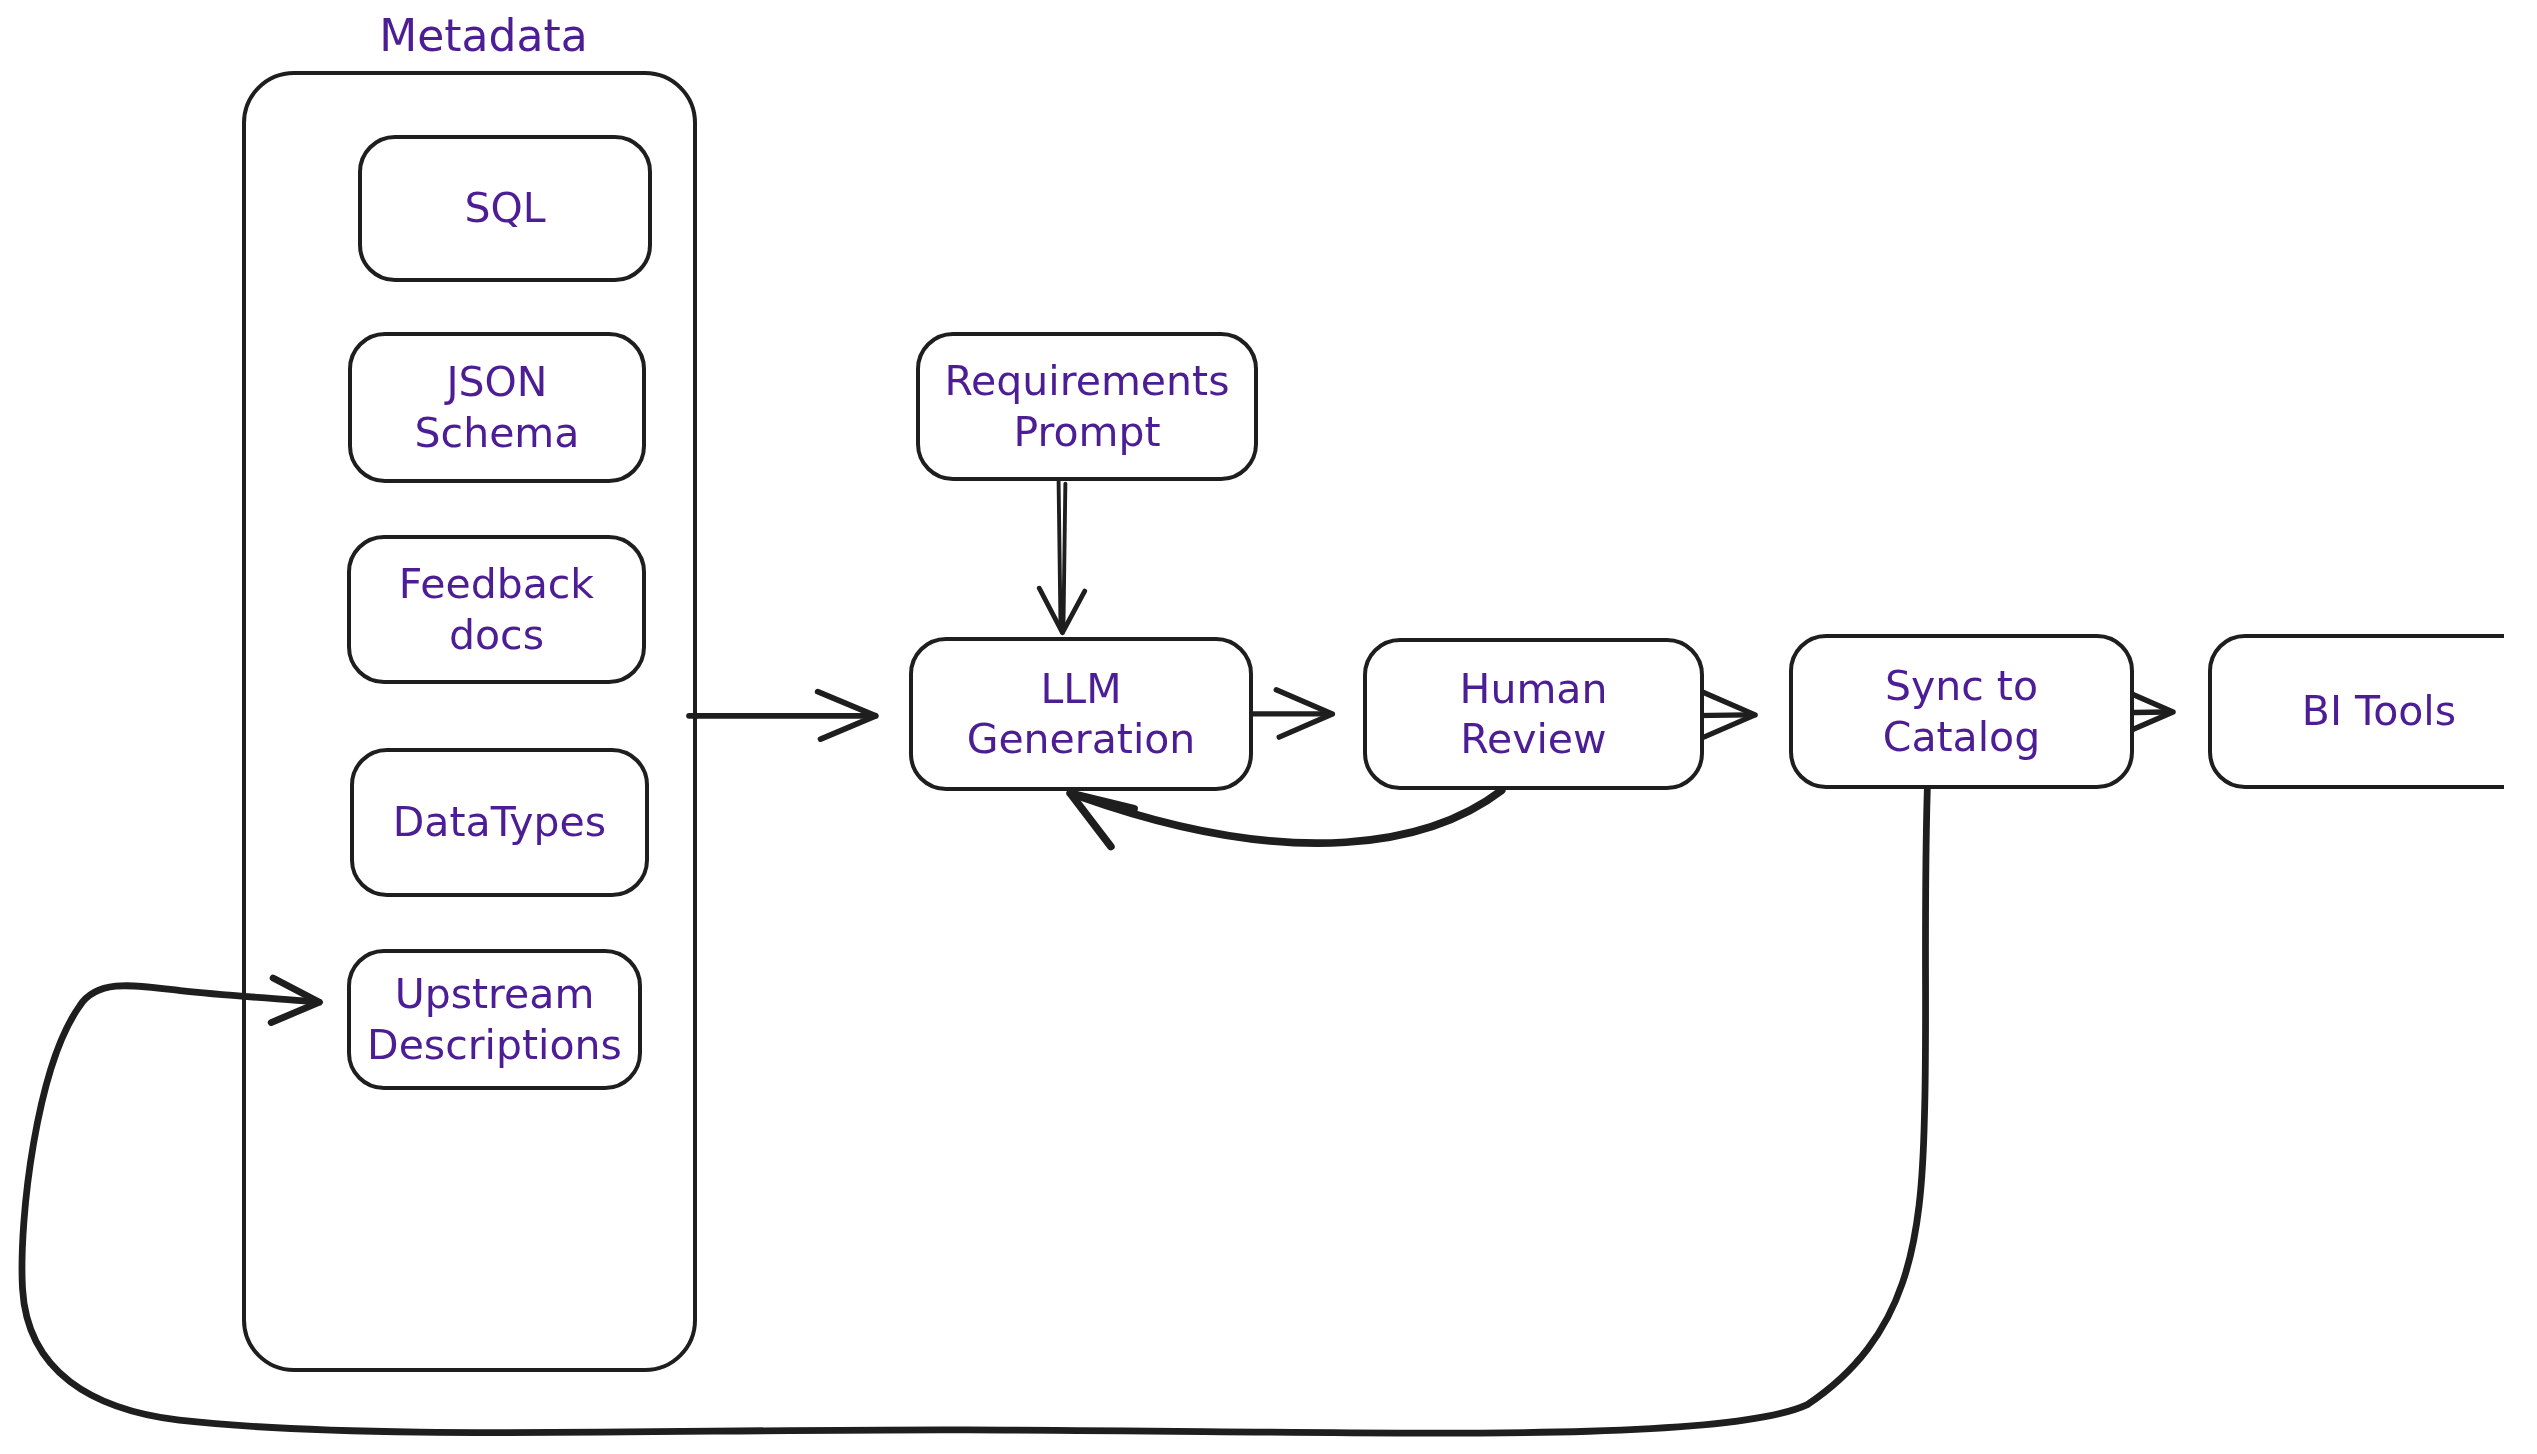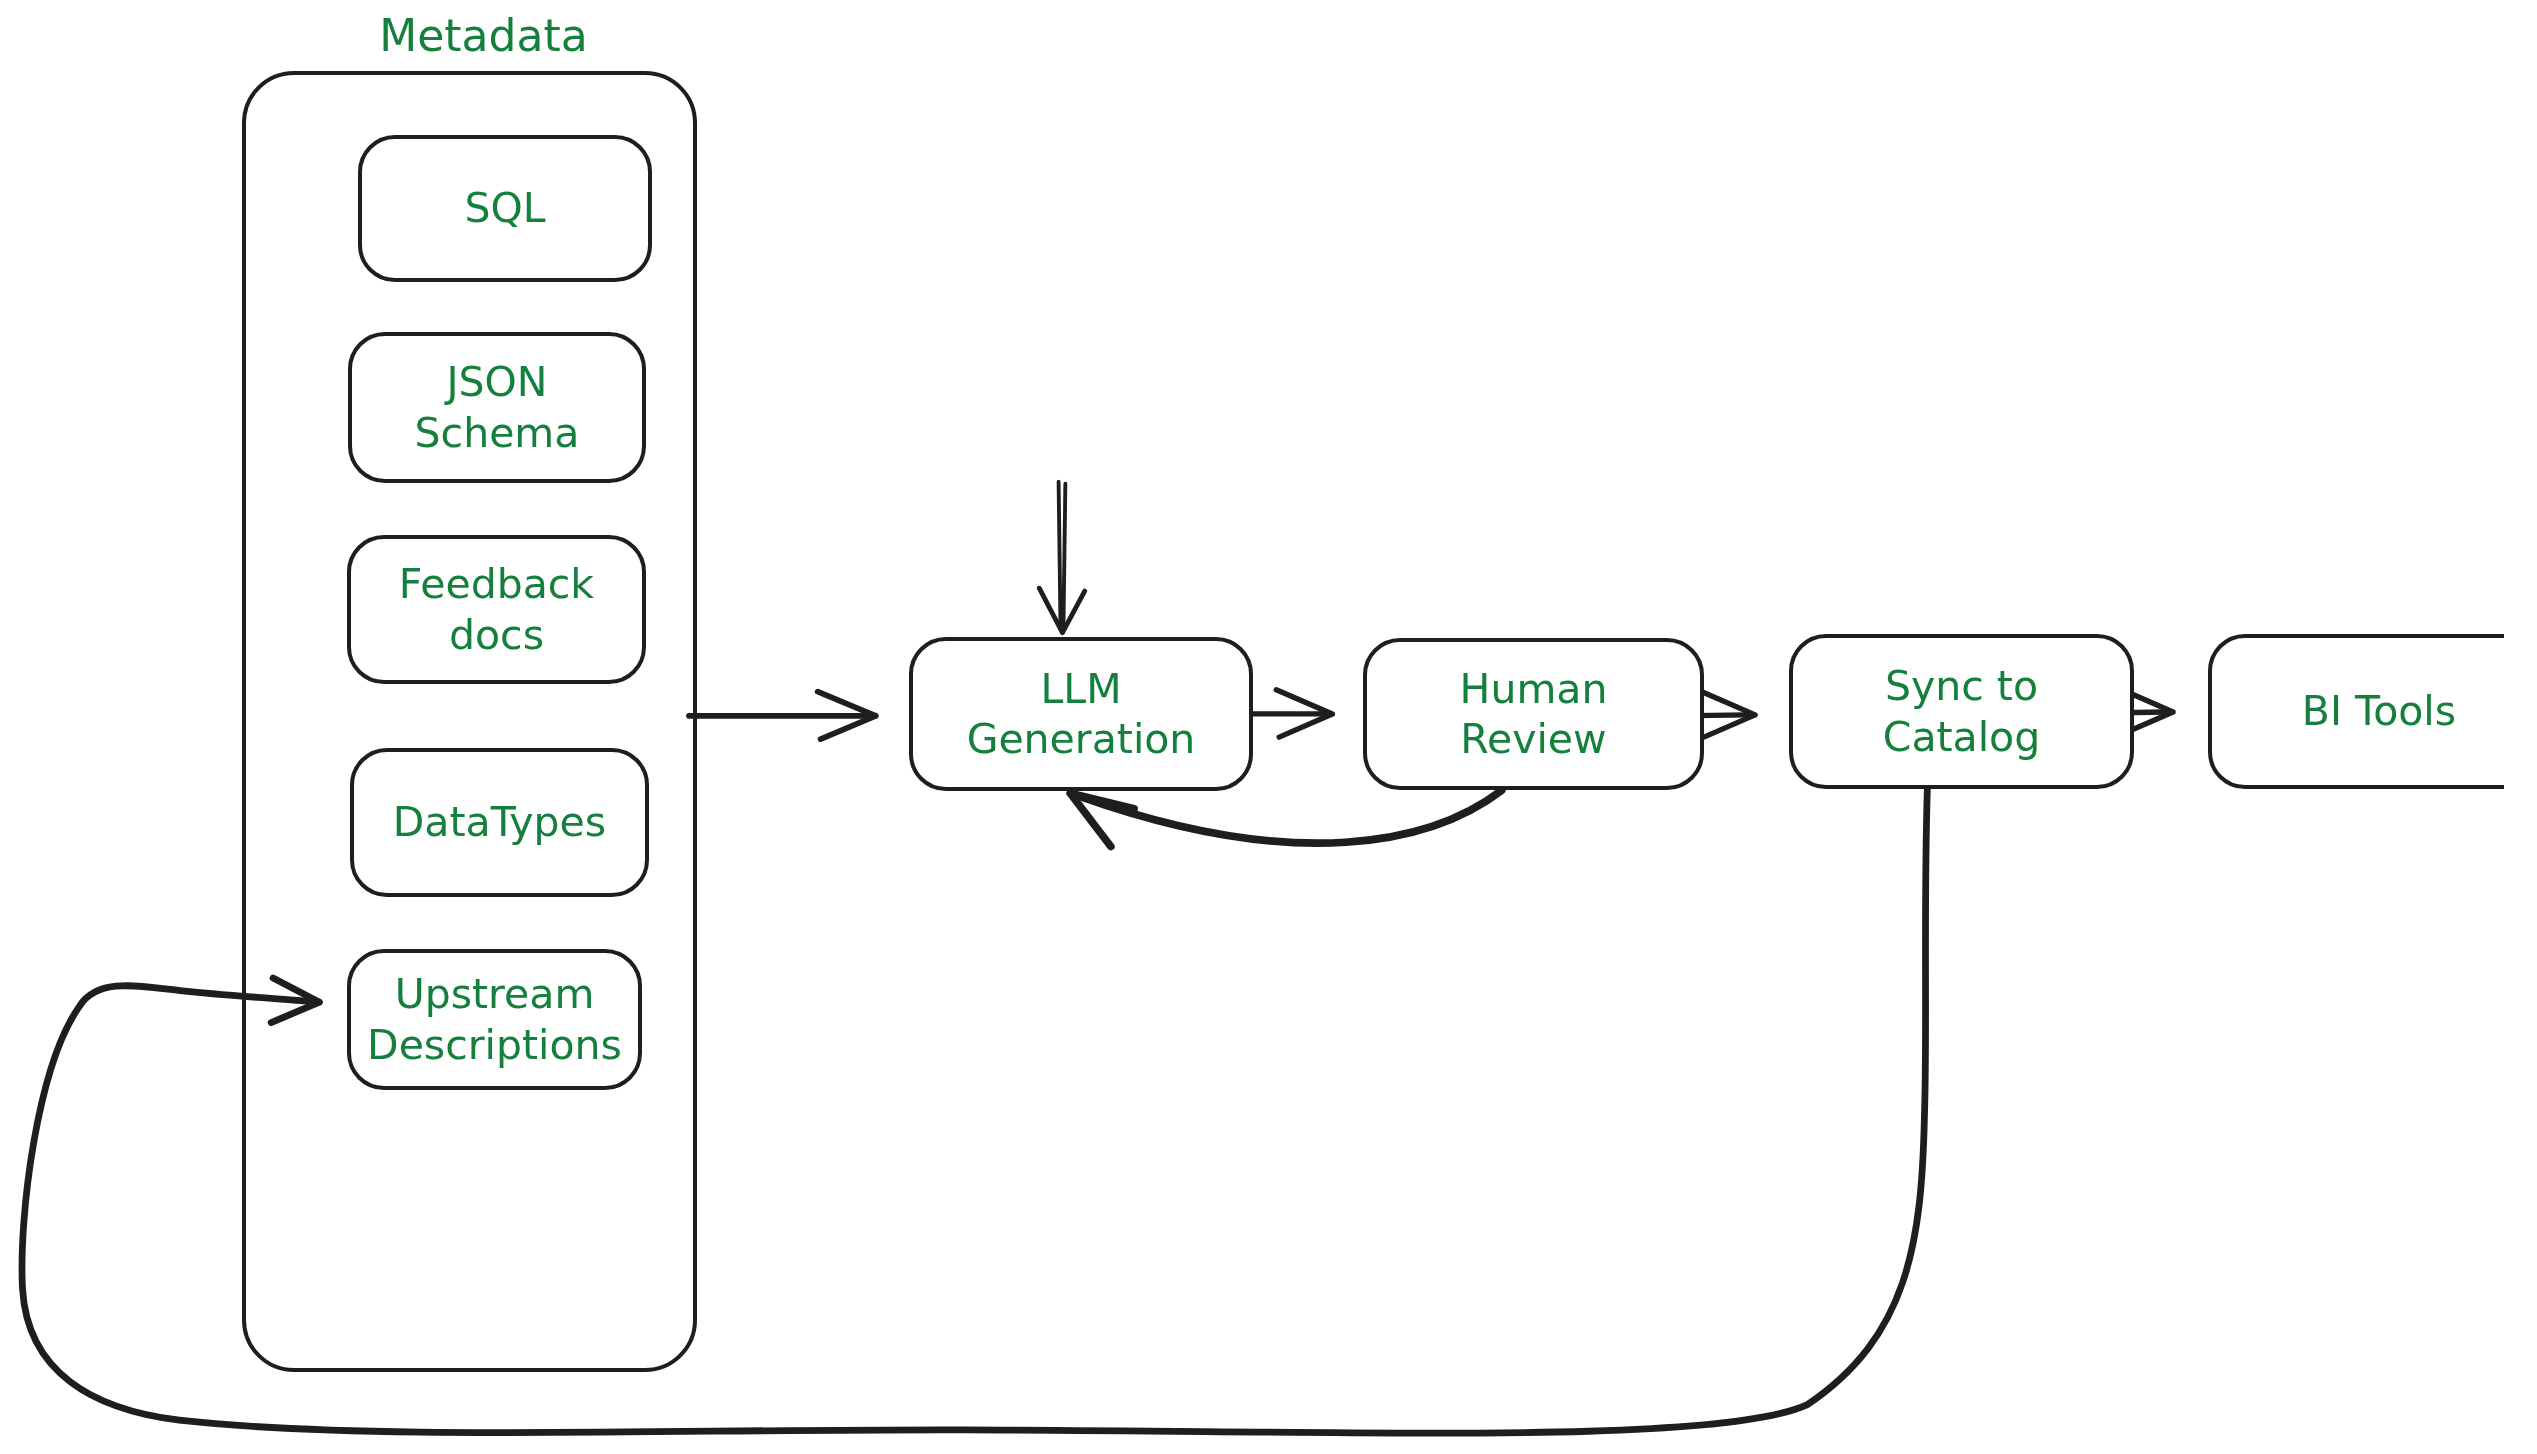--- a/index.html
+++ b/index.html
@@ -6,21 +6,21 @@
     margin: 0;
     padding: 0;
     background: #ffffff;
   }
   #canvas {
     position: relative;
     width: 2504px;
     height: 1454px;
     background: #ffffff;
     font-family: "DejaVu Sans", "Liberation Sans", sans-serif;
-    color: #15803d;
+    color: #4c1d95;
     overflow: hidden;
   }
   #edges {
     position: absolute;
     left: 0; top: 0;
     width: 2538px;
     height: 1454px;
   }
   .node {
     position: absolute;
@@ -119,20 +119,23 @@
   <div class="node" id="n-docs">
     <span>Feedback docs</span>
   </div>
   <div class="node" id="n-types">
     <span>DataTypes</span>
   </div>
   <div class="node" id="n-upstream">
     <span>Upstream Descriptions</span>
   </div>
 
+  <div class="node" id="n-req">
+    <span>Requirements Prompt</span>
+  </div>
   <div class="node" id="n-llm">
     <span>LLM Generation</span>
   </div>
   <div class="node" id="n-human">
     <span>Human Review</span>
   </div>
   <div class="node" id="n-sync">
     <span>Sync to Catalog</span>
   </div>
   <div class="node" id="n-bi">

